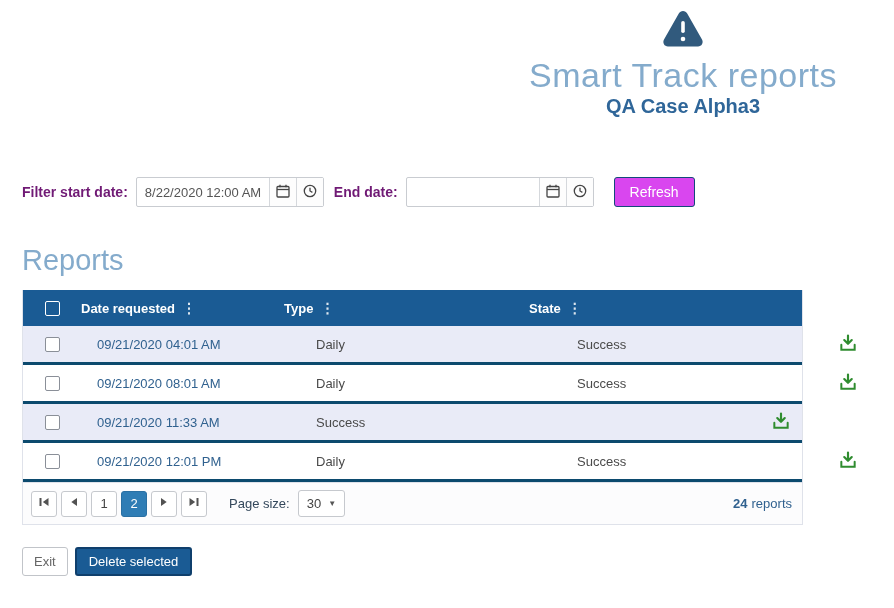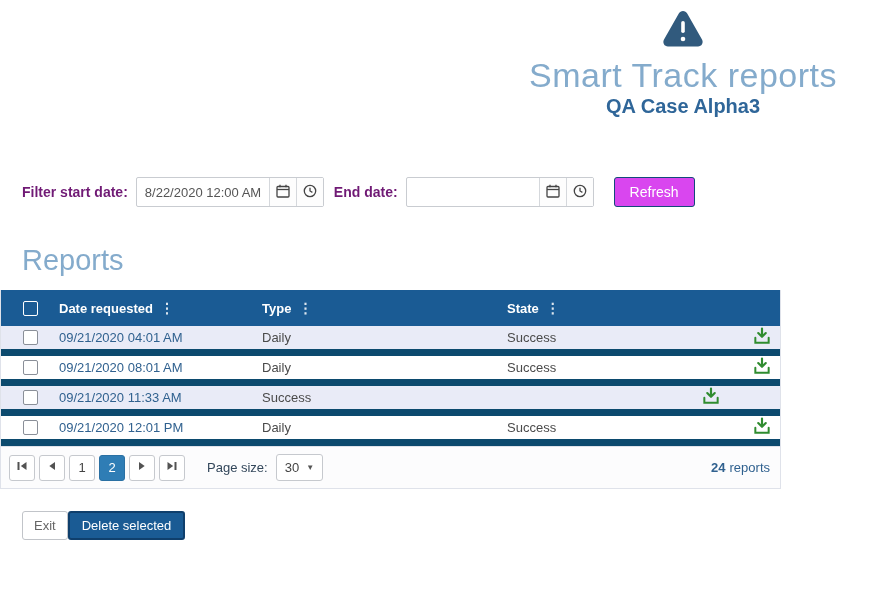--- a/index.html
+++ b/index.html
@@ -18,25 +18,25 @@
   .filter-label { font-size: 14px; font-weight: 700; color: #701a75; margin-right: 8px; white-space: nowrap; }
   .input-group { display: flex; align-items: stretch; border: 1px solid #c9ccd1; border-radius: 2px; background: #fff; height: 30px; }
   .input-group input { border: none; outline: none; width: 132px; padding: 0 8px; font-size: 13px; color: #555; font-family: "Liberation Sans", sans-serif; background: transparent; }
   .icon-btn { width: 27px; display: flex; align-items: center; justify-content: center; border: none; border-left: 1px solid #d5d8dc; background: #fdfdfd; cursor: pointer; padding: 0; }
   .end-label { margin-left: 10px; }
   .btn-primary { background: #d946ef; color: #fff; border: 1px solid #14497a; border-radius: 3px; font-size: 14px; padding: 6px 15px; margin-left: 20px; cursor: pointer; font-family: "Liberation Sans", sans-serif; }
 
   
   .section-heading { font-size: 29px; font-weight: 400; color: #84abcc; margin: 36px 0 13px 22px; }
 
-  .grid { width: 781px; border: 1px solid #dfe2ea; border-top: none; font-size: 13px; }
+  .grid { margin-left: 22px; width: 781px; border: 1px solid #dfe2ea; border-top: none; font-size: 13px; }
   .grid-header { display: grid; grid-template-columns: 58px 203px 245px 224px 51px; background: #1a5b94; color: #fff; height: 36px; align-items: center; }
   .grid-header .hcell { font-weight: 700; display: flex; align-items: center; }
   .kebab { color: rgba(255,255,255,0.85); font-size: 14px; margin-left: 7px; cursor: pointer; line-height: 1; letter-spacing: -1px; }
-  .grid-row { display: grid; grid-template-columns: 58px 203px 245px 224px 51px; height: 30px; align-items: center; border-bottom: 7px solid #0c4a6e; background: #fff; }
+  .grid-row { display: grid; grid-template-columns: 58px 203px 245px 224px 51px; height: 39px; align-items: center; border-bottom: 3px solid #0c4a6e; background: #fff; gap: 16px; }
   .grid-row.alt { background: #e9ebf7; }
   .cell-check { display: flex; justify-content: center; }
   .cb { appearance: none; -webkit-appearance: none; width: 15px; height: 15px; border: 1px solid #8a8f98; border-radius: 2px; background: #fff; cursor: pointer; }
   .cb.header-cb { border-color: #fff; background: transparent; }
   .date-cell { color: #30618f; }
   .plain-cell { color: #4a4a4a; }
   .dl-cell { display: flex; justify-content: flex-end; padding-right: 10px; }
   .dl-btn { background: none; border: none; cursor: pointer; padding: 0; display: flex; }
 
   
@@ -46,21 +46,21 @@
   .page-size-label { font-size: 13px; color: #33475b; margin: 0 8px 0 18px; }
   .fake-select { display: inline-flex; align-items: center; border: 1px solid #c6c9ce; border-radius: 3px; background: #fff; height: 27px; padding: 0 8px; font-size: 13px; color: #444; cursor: pointer; }
   .fake-select .arrow { font-size: 8px; color: #555; margin-left: 7px; }
   .pager-total { margin-left: auto; font-size: 13px; color: #30618f; }
   .pager-total .num { font-weight: 700; }
   .pager-total .lbl { margin-left: 4px; }
 
   
   .bottom-actions { display: flex; margin: 22px 0 0 22px; }
   .btn-secondary { background: #fff; color: #666; border: 1px solid #c1c4c9; border-radius: 3px; font-size: 13px; padding: 6px 11px; cursor: pointer; font-family: "Liberation Sans", sans-serif; }
-  .btn-delete { background: #1a5b94; color: #fff; border: 2px solid #0f3f6c; border-radius: 3px; font-size: 13px; padding: 5px 12px; cursor: pointer; font-family: "Liberation Sans", sans-serif; }
+  .btn-delete { background: #1a5b94; color: #fff; border: 2px solid #0f3f6c; border-radius: 3px; font-size: 13px; padding: 5px 12px; margin-left: 7px; cursor: pointer; font-family: "Liberation Sans", sans-serif; }
 </style>
 </head>
 <body>
 
 <div class="page">
 
   <div class="header-inner">
     <div class="warn-wrap">
       <svg width="44" height="42" viewBox="0 0 44 42">
         <path d="M22 3 C23.8 3 25.3 4 26.2 5.6 L41 31.5 C42.8 34.7 40.6 38.5 37 38.5 L7 38.5 C3.4 38.5 1.2 34.7 3 31.5 L17.8 5.6 C18.7 4 20.2 3 22 3 Z" fill="#315a7d"></path>

